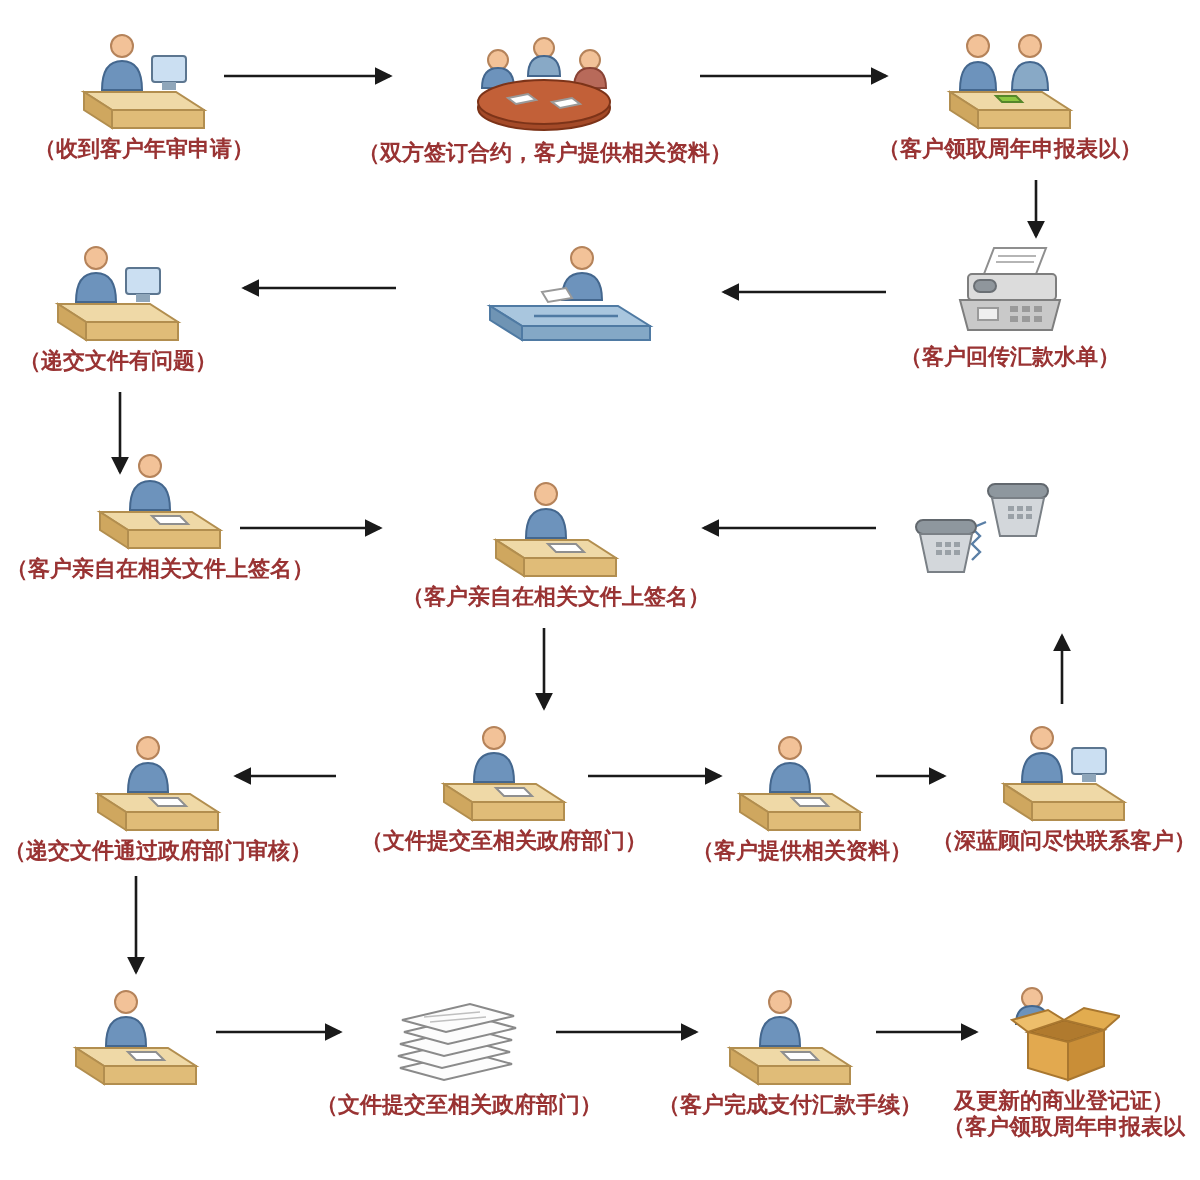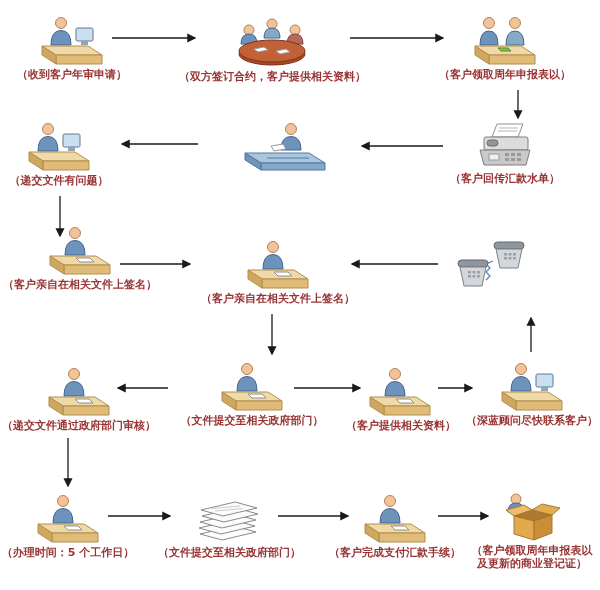--- a/index.html
+++ b/index.html
@@ -235,43 +235,42 @@
   <svg class="icon" width="64" height="52">
       <use href="#sym-person-desk-computer"></use>
     </svg>
   <div class="label">（深蓝顾问尽快联系客户）</div>
 </div>
 
 <div class="node" style="left:1px;top:492px;width:134px">
   <svg class="icon" width="64" height="52">
       <use href="#sym-person-desk-paper"></use>
     </svg>
-  <div class="label">（办理时间：5 个工作日）</div>
 </div>
 
 <div class="node" style="left:158px;top:492px;width:140px">
   <svg class="icon" width="72" height="46" style="margin-top:6px">
       <use href="#sym-papers"></use>
     </svg>
   <div class="label">（文件提交至相关政府部门）</div>
 </div>
 
 <div class="node" style="left:325px;top:492px;width:140px">
   <svg class="icon" width="64" height="52">
       <use href="#sym-person-desk-paper"></use>
     </svg>
   <div class="label">（客户完成支付汇款手续）</div>
 </div>
 
 <div class="node" style="left:467px;top:488px;width:130px">
   <svg class="icon" width="56" height="54">
       <use href="#sym-box"></use>
     </svg>
+  <div class="label">及更新的商业登记证）</div>
   <div class="label">（客户领取周年申报表以</div>
-  <div class="label">及更新的商业登记证）</div>
 </div>
 
 <svg class="arrows" width="600" height="590" viewBox="0 0 600 590">
   <defs>
     <marker id="ah" viewBox="0 0 10 10" refX="8.5" refY="5" markerWidth="7" markerHeight="7" orient="auto">
       <path class="arrowhead" d="M0,0 L10,5 L0,10 Z"></path>
     </marker>
   </defs>
   <line class="arrow" x1="112" y1="38" x2="195" y2="38" marker-end="url(#ah)"></line>
   <line class="arrow" x1="350" y1="38" x2="443" y2="38" marker-end="url(#ah)"></line>

